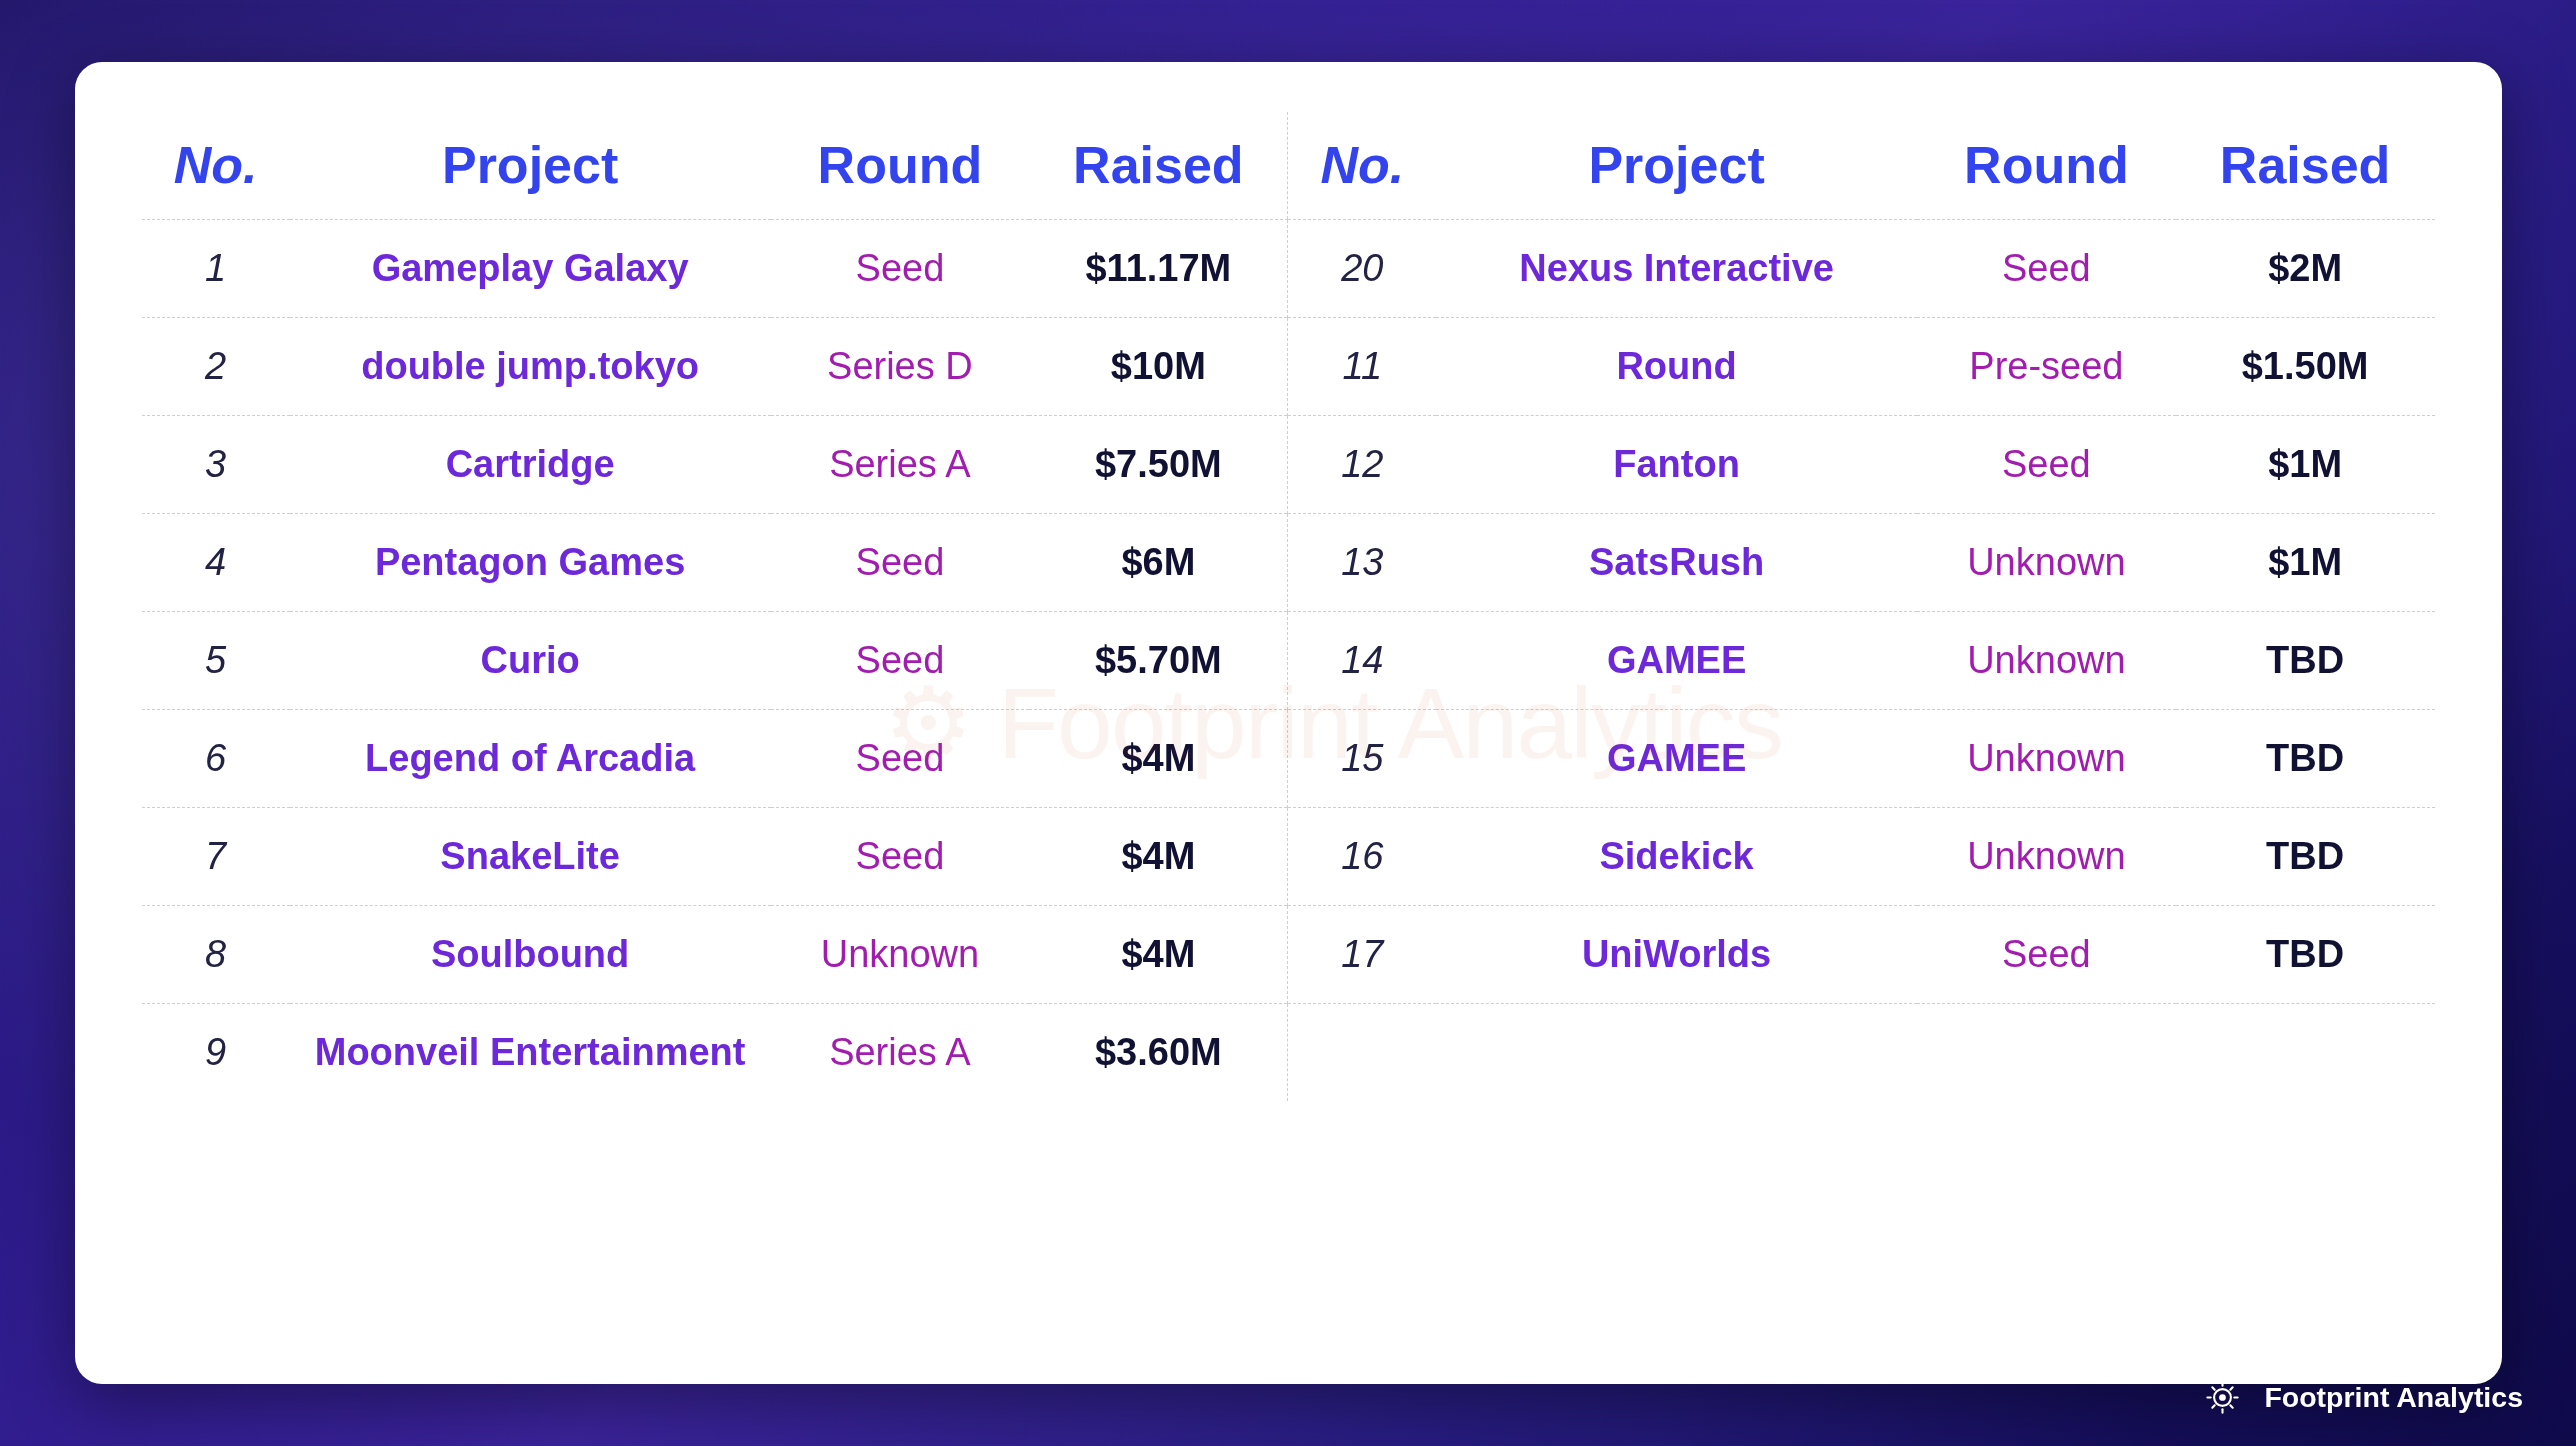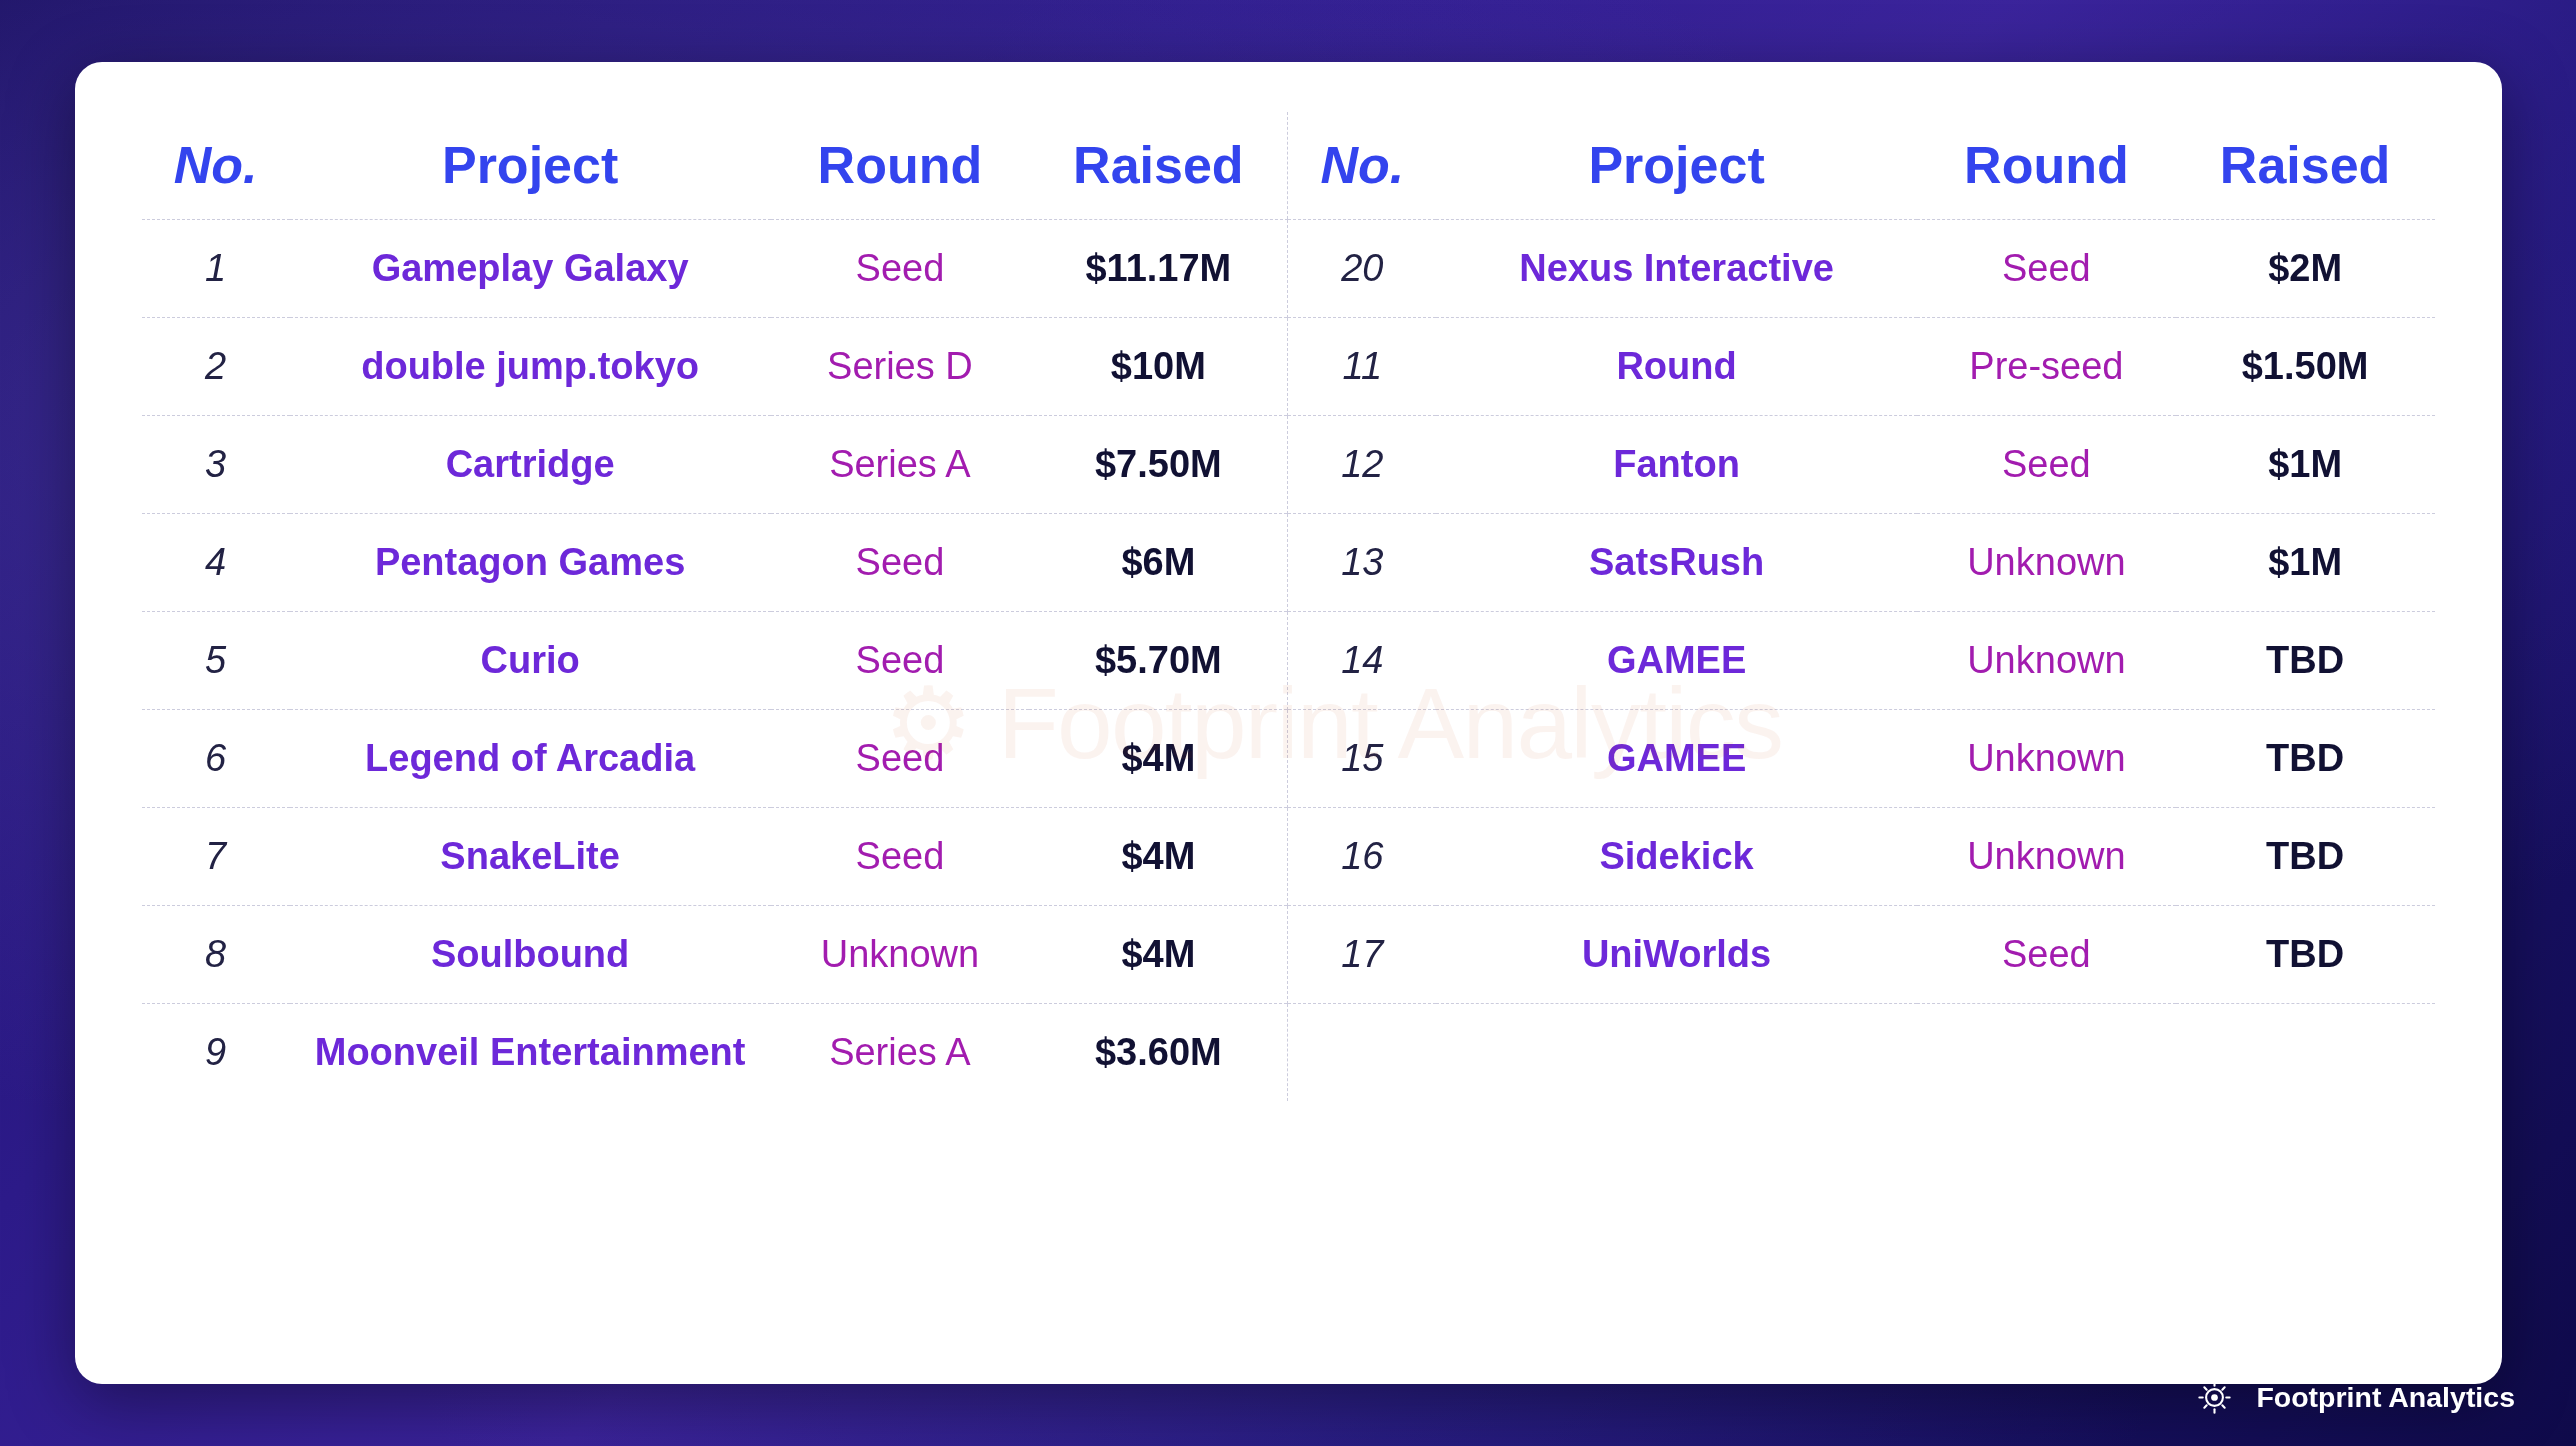--- a/index.html
+++ b/index.html
@@ -118,21 +118,21 @@
     }
 
     .brand-icon {
       width: 37px;
       height: 37px;
     }
 
     .footer-brand {
       position: absolute;
       bottom: 30px;
-      right: 61px;
+      right: 53px;
       display: flex;
       align-items: center;
       gap: 23px;
       justify-content: flex-end;
     }
 
     .footer-brand-text {
       font-size: 28.5px;
       font-weight: 700;
       color: #ffffff;

